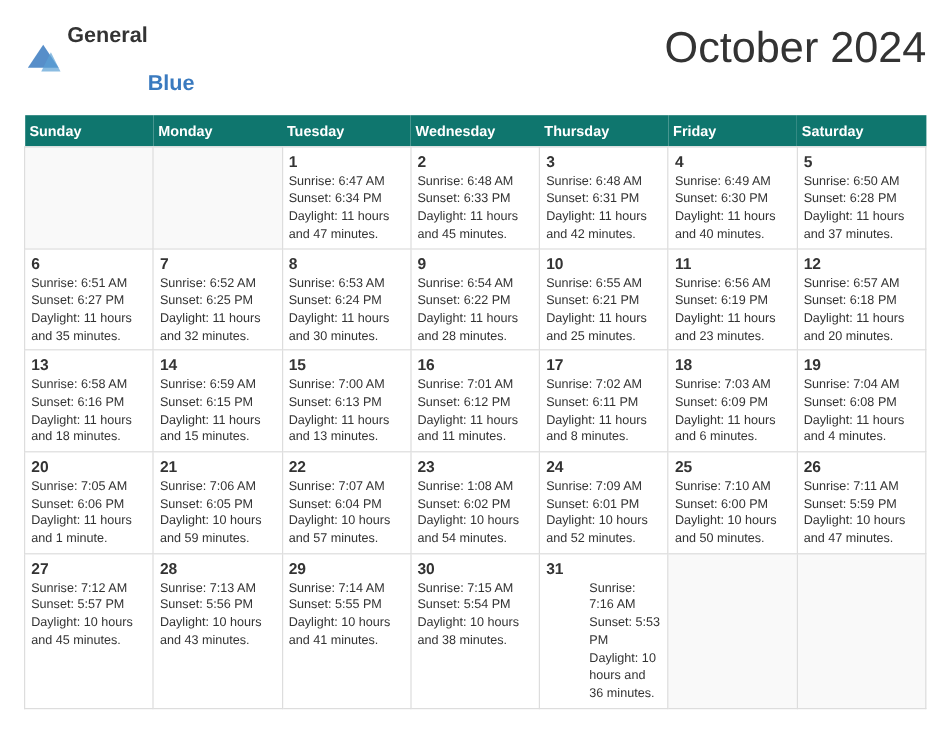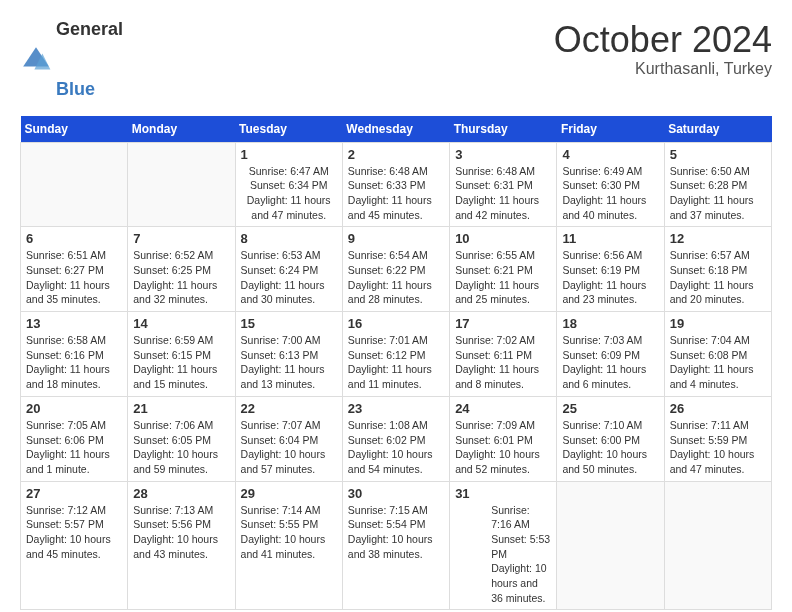--- a/index.html
+++ b/index.html
@@ -16,21 +16,21 @@
       align-items: flex-start;
       margin-bottom: 16px;
     }
     .logo {
       display: flex;
       align-items: center;
       gap: 4px;
     }
     .logo-text {
       display: flex;
-      flex-direction: column;
+      flex-direction: row;
       line-height: 1.1;
     }
     .logo-general {
       font-size: 18px;
       font-weight: bold;
       color: #333;
     }
     .logo-blue {
       font-size: 18px;
       font-weight: bold;
@@ -53,21 +53,21 @@
     .location {
       font-size: 16px;
       color: #555;
     }
     table {
       width: 100%;
       border-collapse: collapse;
       font-size: 11px;
     }
     th {
-      background: #1d4ed8;
+      background: #0f766e;
       color: #fff;
       padding: 6px 4px;
       text-align: left;
       font-size: 12px;
       font-weight: bold;
     }
     td {
       border: 1px solid #ddd;
       vertical-align: top;
       padding: 4px 5px;
@@ -105,21 +105,20 @@
       <polygon points="20,4 36,28 4,28" fill="#3a7abf" opacity="0.85"></polygon>
       <polygon points="28,12 38,32 18,32" fill="#5a9fd4" opacity="0.7"></polygon>
     </svg>
     <div class="logo-text">
       <span class="logo-general">General</span>
       <span class="logo-blue">Blue</span>
     </div>
   </div>
   <div class="title-block">
     <div class="month-title">October 2024</div>
-    <div class="location">Kurthasanli, Turkey</div>
   </div>
 </div>
 
 <table>
   <thead>
     <tr>
       <th>Sunday</th>
       <th>Monday</th>
       <th>Tuesday</th>
       <th>Wednesday</th>
@@ -127,21 +126,21 @@
       <th>Friday</th>
       <th>Saturday</th>
     </tr>
   </thead>
   <tbody id="calendar-body">
   <tr>
         <td class="empty-cell"></td>
         <td class="empty-cell"></td>
         <td>
           <span class="day-num">1</span>
-          <div class="cell-text" style="white-space: pre-line; text-align: center;">Sunrise: 6:47 AM
+          <div class="cell-text" style="white-space: pre-line;">Sunrise: 6:47 AM
 Sunset: 6:34 PM
 Daylight: 11 hours and 47 minutes.</div>
         </td>
         <td>
           <span class="day-num">2</span>
           <div class="cell-text" style="white-space: pre-line;">Sunrise: 6:48 AM
 Sunset: 6:33 PM
 Daylight: 11 hours and 45 minutes.</div>
         </td>
         <td>

